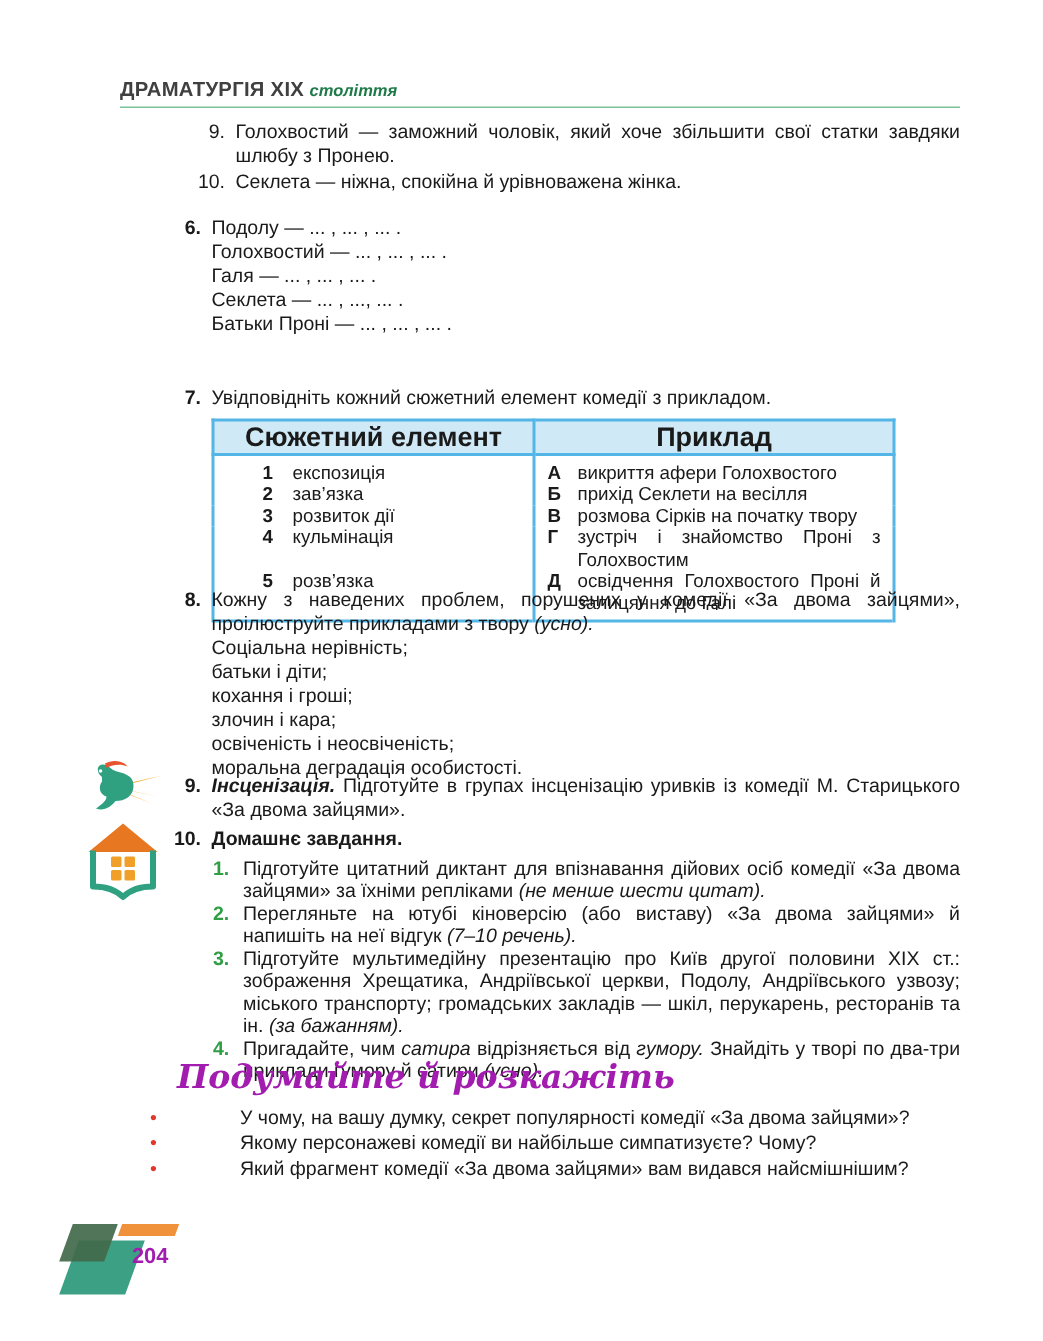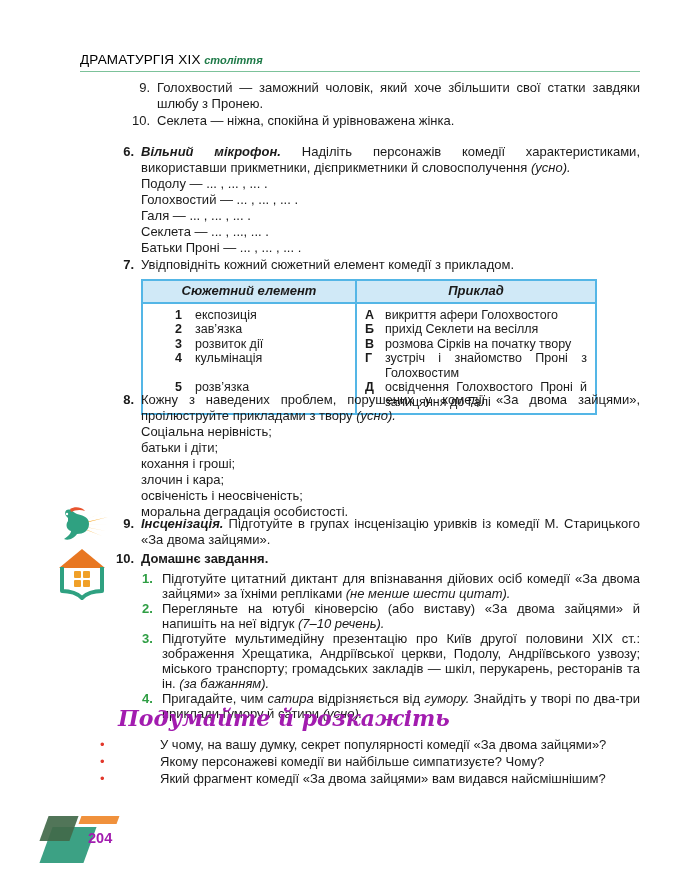--- a/index.html
+++ b/index.html
@@ -7,21 +7,21 @@
     position:relative; width:695px; height:894px; background:#ffffff;
     font-family:"Liberation Sans", sans-serif; color:#1a1a1a;
     font-size:13px; line-height:16px; overflow:hidden;
   }
   .it { font-style:italic; }
   .bd { font-weight:bold; }
   .jtext { text-align:justify; }
 
   
   .chapter-header { position:absolute; left:80px; top:52px; width:560px; }
-  .chapter-title { color:#000000; font-weight:normal; font-size:13.5px; letter-spacing:.2px; }
+  .chapter-title { color:#404040; font-weight:bold; font-size:13.5px; letter-spacing:.2px; }
   .chapter-sub { color:#1e7a48; font-weight:bold; font-size:11px;font-style:italic; }
   .green-rule { position:absolute; left:80px; top:71px; width:560px; height:0; border-top:1.5px solid #7cc29a; }
 
   
   .sectionAbs { position:absolute; }
   .trow { display:flex; }
   .tnum { flex:0 0 26px; text-align:right; padding-right:7px; font-weight:bold; white-space:nowrap; }
   .tnum.plain { font-weight:normal; }
   .tbody { flex:1 1 auto; min-width:0; }
 
@@ -35,21 +35,21 @@
   .task9 { left:108px; top:516px; width:532px; }
   .task10 { left:108px; top:551px; width:532px; }
 
   
   .match-table {
     margin-top:6px; width:456px; border-collapse:collapse;
     border:2px solid #54b6e6; font-size:12.5px; line-height:14.5px;
   }
   .match-table th {
     background:#d0e9f7; border:2px solid #54b6e6; border-bottom:2px solid #54b6e6;
-    font-weight:bold; padding:3px 4px; font-size:13px;font-style:italic;
+    font-weight:bold; padding:3px 4px; font-size:18px;
   }
   .match-table td { border-left:2px solid #54b6e6; border-right:2px solid #54b6e6; padding:0 8px; vertical-align:top; }
   .match-table tr.first td { padding-top:4px; }
   .match-table tr.last td { padding-bottom:4px; }
   .cellrow { display:flex; }
   .cmark { flex:0 0 20px; font-weight:bold; }
   .ctext { flex:1 1 auto; min-width:0; }
   .col-left { width:204px; }
   .cellrow.leftpad { padding-left:24px; }
 
@@ -99,21 +99,20 @@
     </div>
     <div class="trow">
       <span class="tnum plain">10.</span>
       <div class="tbody jtext">Секлета — ніжна, спокійна й урівноважена жінка.</div>
     </div>
   </div>
 
   <div class="sectionAbs task6 trow">
     <span class="tnum">6.</span>
     <div class="tbody">
-      <div class="jtext"><span class="it bd">Вільний мікрофон. </span><span>Наділіть персонажів комедії характеристиками, використавши прикметники, дієприкметники й словосполучення </span><span class="it">(усно).</span></div>
       <div>Подолу — ... , ... , ... .</div>
       <div>Голохвостий — ... , ... , ... .</div>
       <div>Галя — ... , ... , ... .</div>
       <div>Секлета — ... , ..., ... .</div>
       <div>Батьки Проні — ... , ... , ... .</div>
     </div>
   </div>
 
   <div class="sectionAbs task7 trow">
     <span class="tnum">7.</span>

